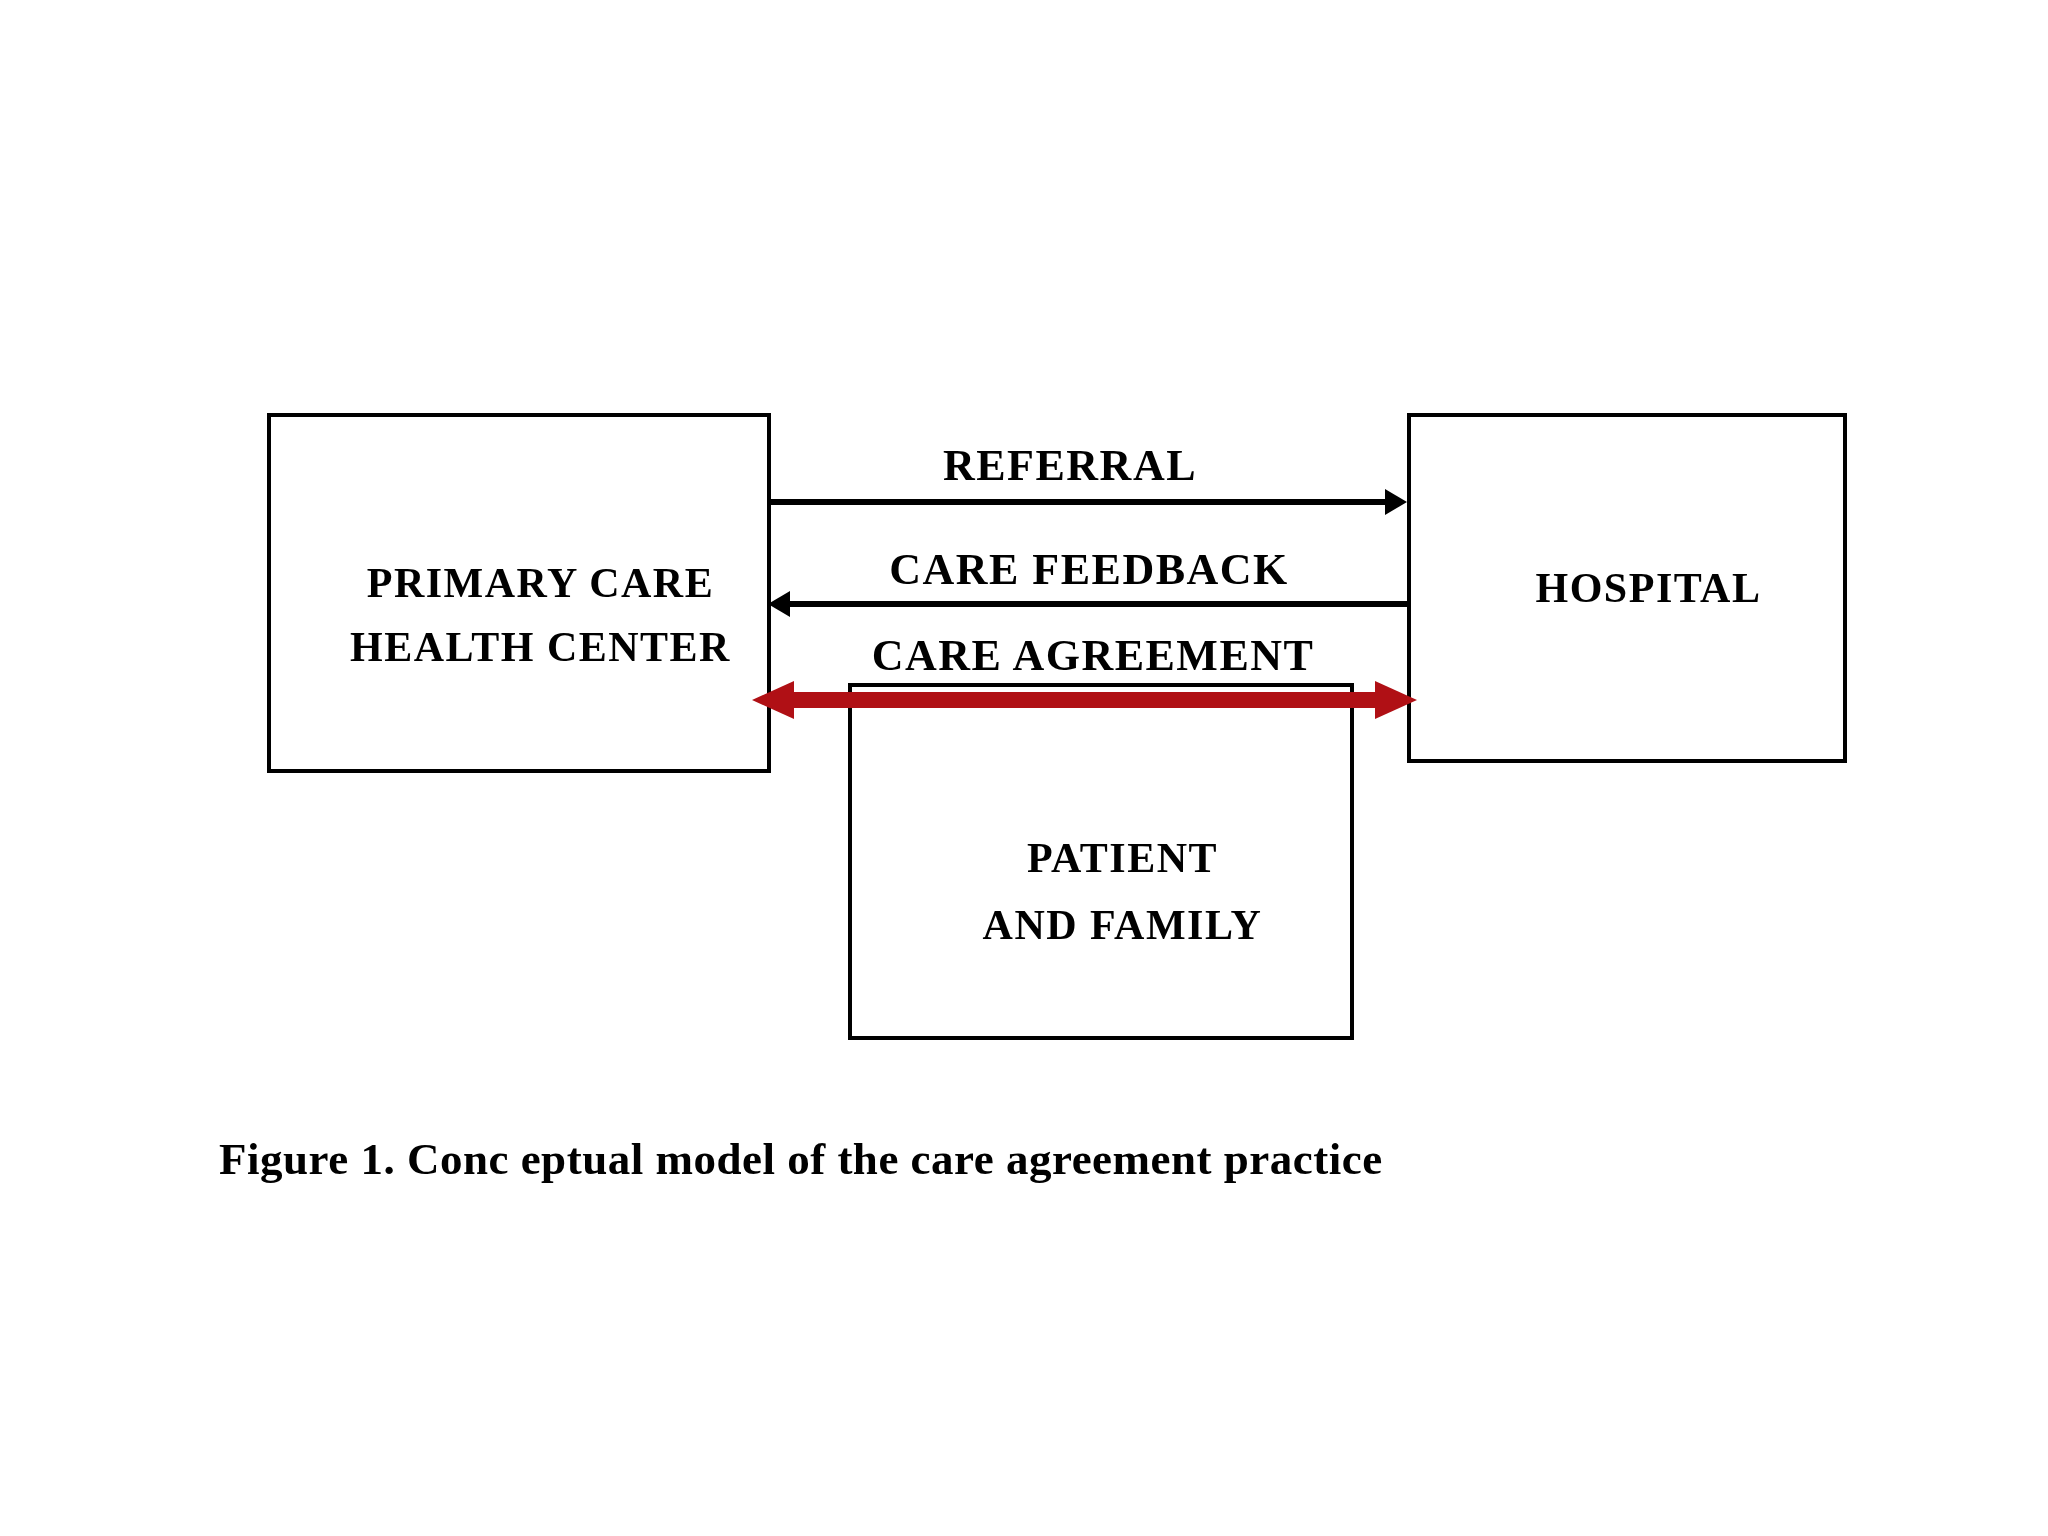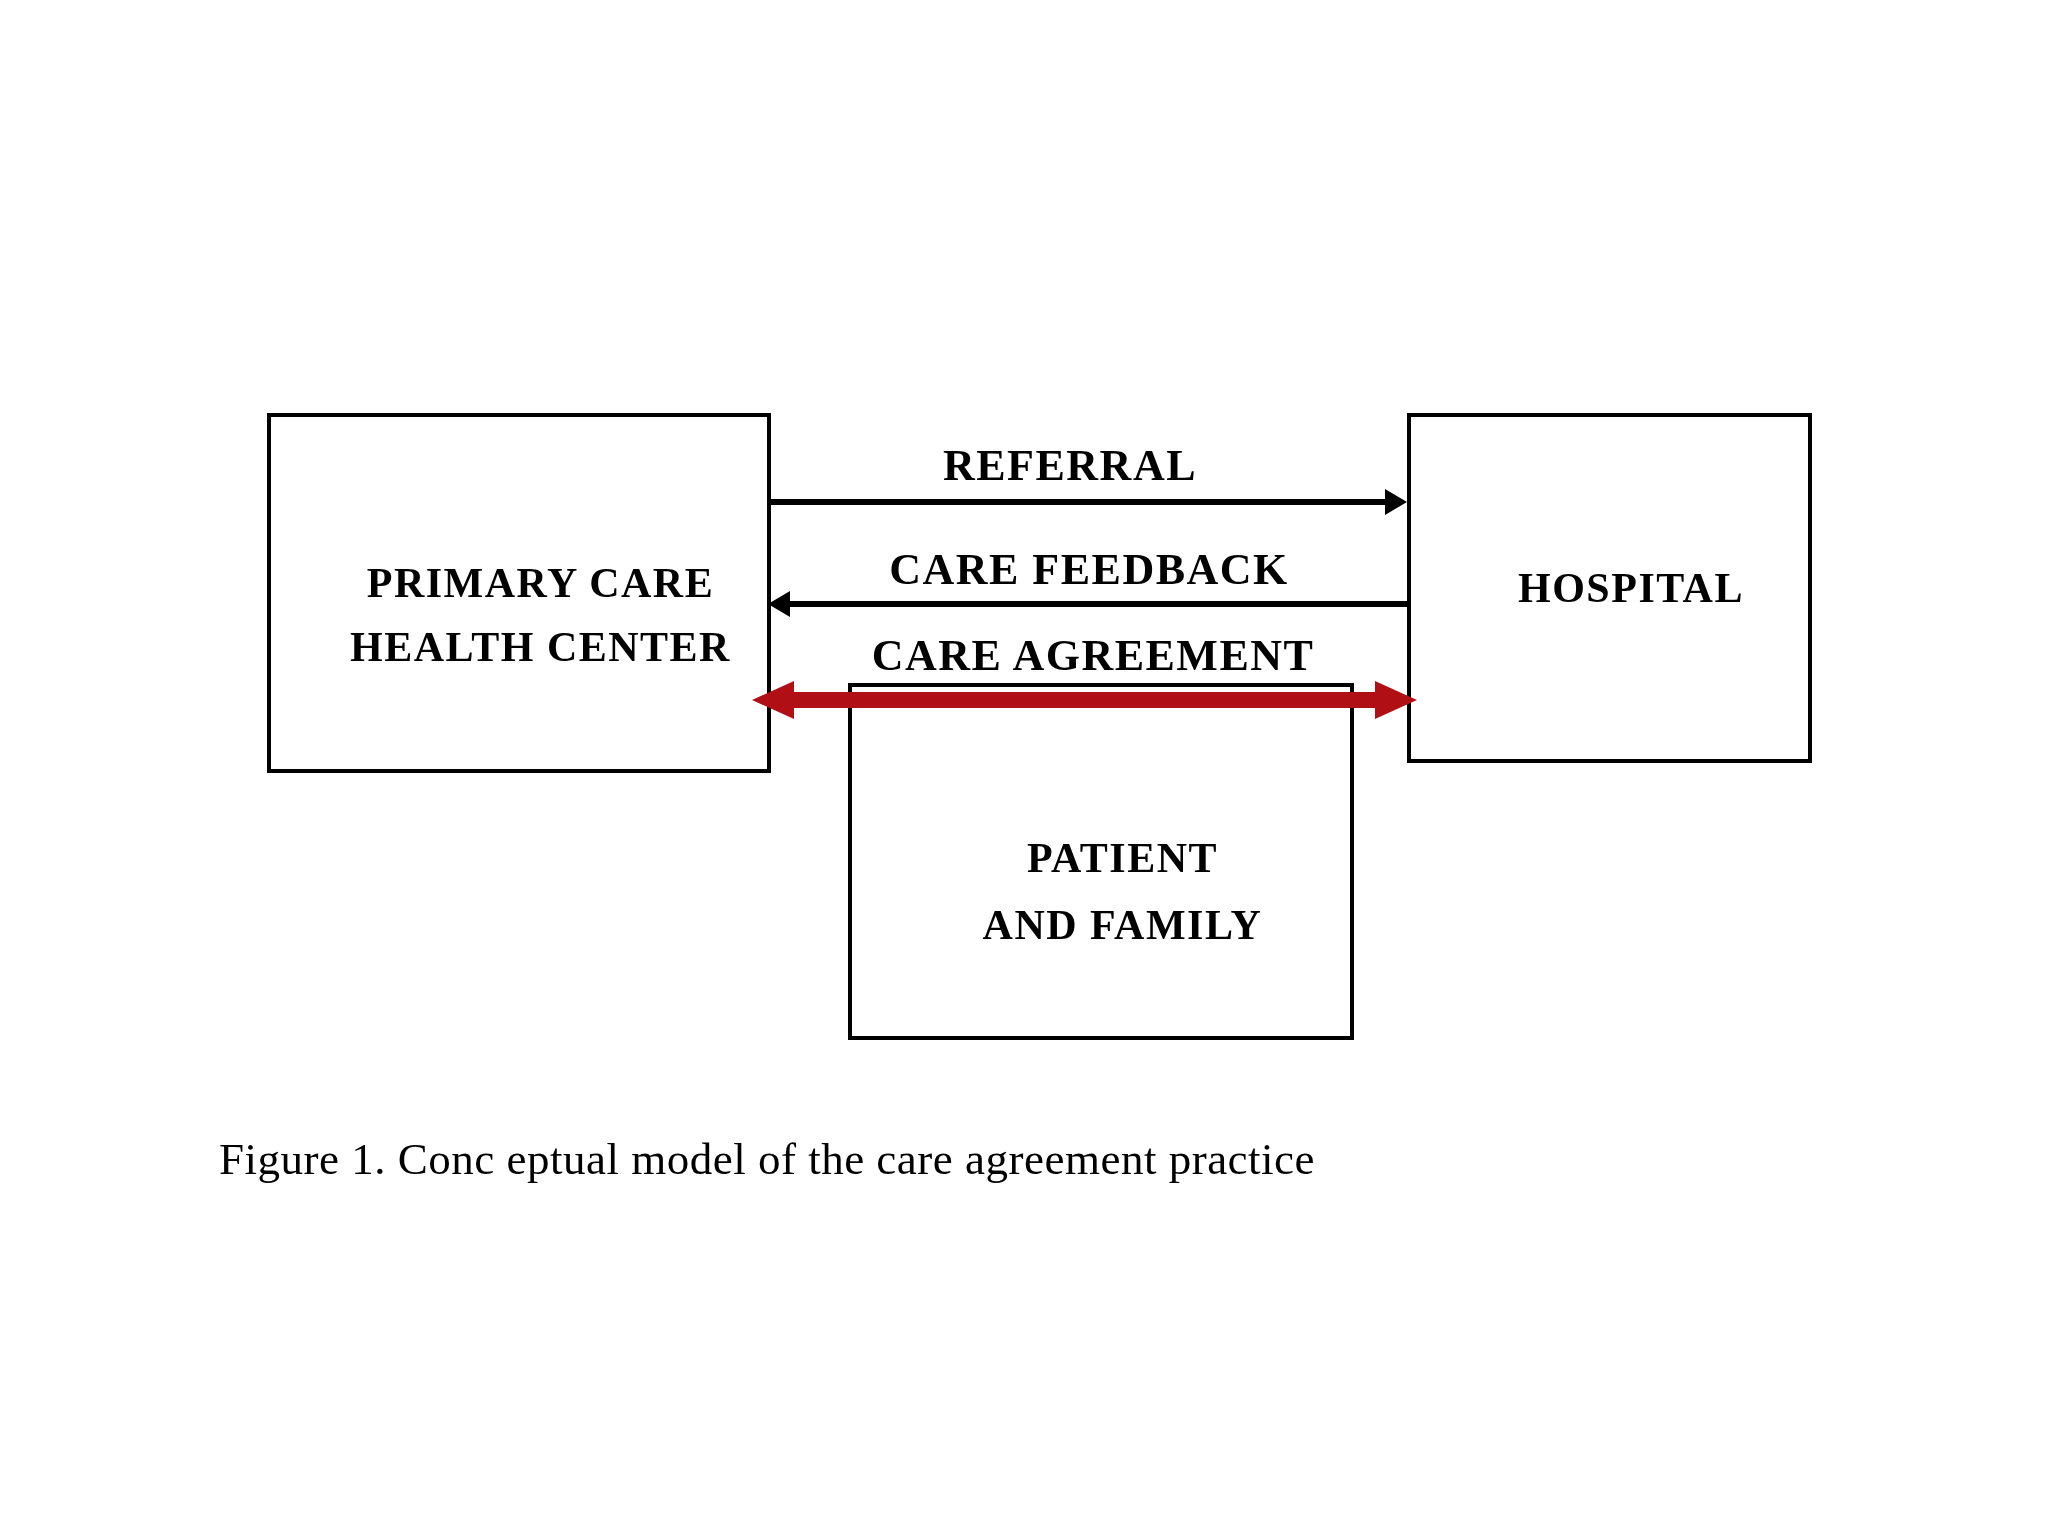--- a/index.html
+++ b/index.html
@@ -23,21 +23,21 @@
     position: absolute;
     border: 4px solid var(--line, #000);
     background: transparent;
     display: flex;
     align-items: center;
     justify-content: center;
     text-align: center;
     padding-left: 43px;
   }
   .box-primary { left: 267px; top: 413px; width: 504px; height: 360px; }
-  .box-hospital { left: 1407px; top: 413px; width: 405px; height: 350px; }
+  .box-hospital { left: 1407px; top: 413px; width: 440px; height: 350px; }
   .box-patient { left: 848px; top: 683px; width: 506px; height: 357px; }
   .box-label {
     font-weight: bold;
     font-size: 42px;
     letter-spacing: 1.5px;
     line-height: 64px;
   }
   .box-primary .box-label { transform: translateY(22px); }
   .box-patient .box-label { line-height: 67px; transform: translateY(30px); }
   .box-label span { display: block; white-space: nowrap; }
@@ -89,21 +89,21 @@
     border-bottom: 19px solid transparent;
     border-left: 42px solid var(--agreement-arrow, #b01015);
     z-index: 3;
   }
   
   .figure-caption {
     position: absolute;
     left: 219px;
     top: 1133px;
     font-size: 45px;
-    font-weight: normal;
+    font-weight: bold;
     letter-spacing: 0.5px;
     white-space: nowrap;
   }
 </style>
 </head>
 <body>
 
 <div class="page">
 
   <div class="node-box box-primary">

